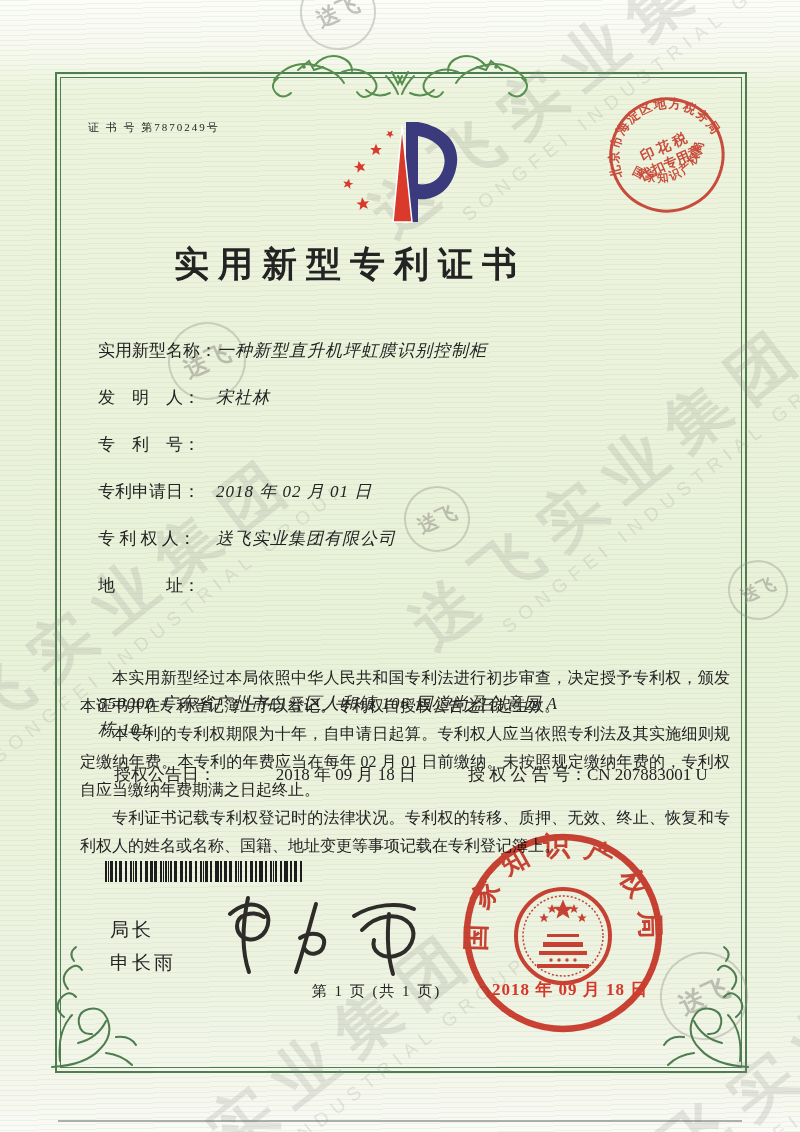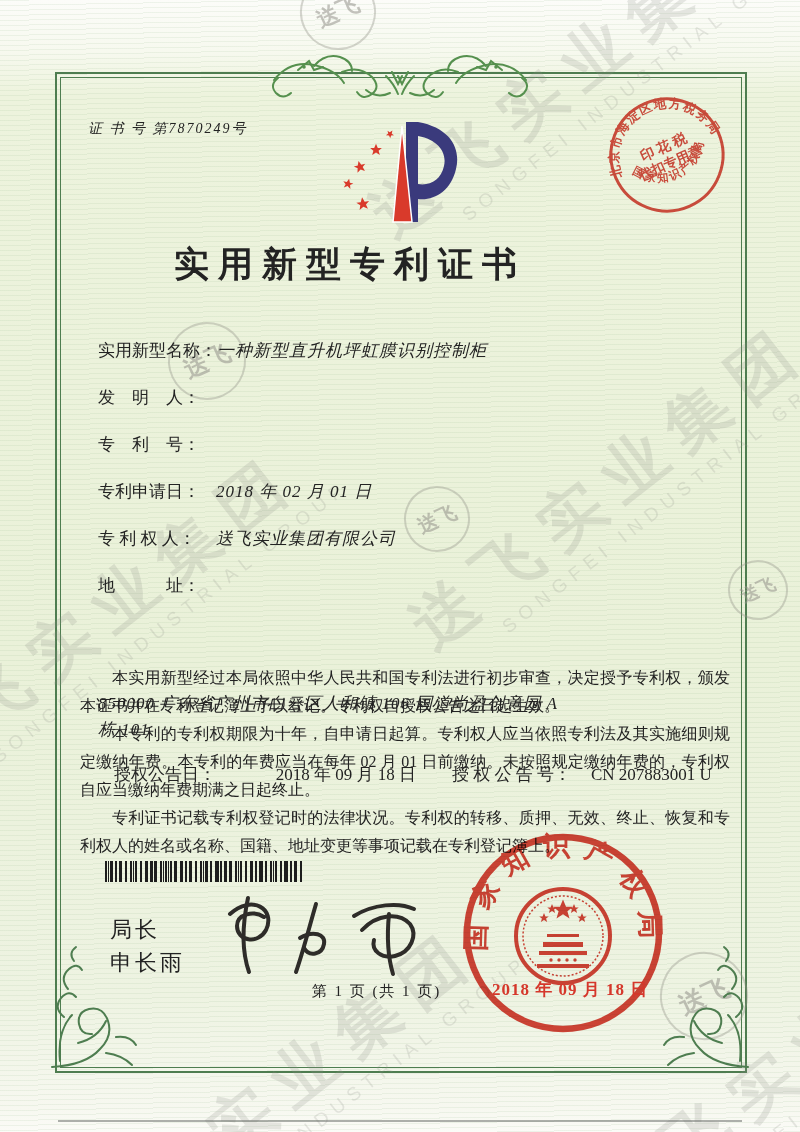--- a/index.html
+++ b/index.html
@@ -16,41 +16,41 @@
   .frame-inner{position:absolute;left:3px;top:3px;right:3px;bottom:3px;border:1px solid #4e7d50;}
   
   .wm-layer{left:0;top:0;width:800px;height:1132px;z-index:2;pointer-events:none;}
   .wm-band{position:absolute;transform:rotate(-38deg);color:#8e9089;opacity:.20;white-space:nowrap;}
   .wm-cn{font-size:64px;letter-spacing:16px;font-weight:bold;}
   .wm-en{font-size:19px;letter-spacing:7px;font-family:"Liberation Sans",sans-serif;margin-left:70px;margin-top:-6px;}
   .wm-badge{position:absolute;border:2px solid rgba(148,146,138,.38);border-radius:50%;
     display:flex;align-items:center;justify-content:center;color:rgba(148,146,138,.55);
     font-weight:bold;transform:rotate(-25deg);}
   
-  .cert-no{left:88px;top:120px;font-size:14px;letter-spacing:2px;z-index:4;font-style:italic;}
+  .cert-no{left:88px;top:120px;font-size:11px;letter-spacing:2px;z-index:4;}
   .logo{left:338px;top:120px;z-index:3;}
   .title{left:0;top:241px;width:700px;text-align:center;font-size:35px;font-weight:bold;letter-spacing:9px;z-index:4;}
   
   .fields{left:98px;top:338px;width:636px;font-size:17px;z-index:4;}
   .frow{display:flex;margin-bottom:21px;line-height:26px;}
   .flabel{flex:0 0 118px;white-space:nowrap;}
   .fvalue{flex:1;letter-spacing:1px;font-style:italic;}
   .grant-row{display:flex;line-height:26px;text-align:right;}
-  .grant-right{margin-left:36px;display:flex;gap:20px;}
+  .grant-right{margin-left:52px;display:flex;}
   
   .bodytext{left:80px;top:664px;width:650px;font-size:16px;line-height:28px;text-align:justify;z-index:4;}
   .bodytext p{margin:0;text-indent:2em;}
   
   .barcode{left:105px;top:861px;width:200px;height:21px;z-index:4;
     background:
       repeating-linear-gradient(90deg,#1d1d1d 0 2px,transparent 2px 5px),
       repeating-linear-gradient(90deg,#1d1d1d 0 1px,transparent 1px 7px),
       repeating-linear-gradient(90deg,transparent 0 3px,#1d1d1d 3px 4px,transparent 4px 11px);}
   
-  .commissioner{left:110px;top:913px;font-size:22px;z-index:4;letter-spacing:3px;line-height:33px;}
+  .commissioner{left:110px;top:913px;font-size:19px;z-index:4;letter-spacing:3px;line-height:33px;}
   .signature{left:212px;top:882px;z-index:4;}
   
   .seal{left:460px;top:830px;z-index:5;mix-blend-mode:multiply;opacity:.93;}
   .seal-date{left:492px;top:978px;z-index:6;color:#d5372b;font-size:17px;letter-spacing:1px;font-weight:bold;}
   
   .stamp{left:604px;top:92px;z-index:4;transform:rotate(-24deg);mix-blend-mode:multiply;opacity:.88;}
   
   .footer{left:0;top:982px;width:753px;text-align:center;font-size:15px;letter-spacing:2px;z-index:4;}
   .scanline{left:58px;top:1120px;width:684px;height:2px;background:rgba(95,100,95,.5);z-index:4;}
   
@@ -177,20 +177,21 @@
 
   <div class="abs title">实用新型专利证书</div>
 
   <div class="abs fields">
     <div class="frow">
       <span class="flabel">实用新型名称：</span>
       <span class="fvalue">一种新型直升机坪虹膜识别控制柜</span>
     </div>
     <div class="frow">
       <span class="flabel">发　明　人：</span>
+      <span class="fvalue">宋社林</span>
     </div>
     <div class="frow">
       <span class="flabel">专　利　号：</span>
     </div>
     <div class="frow">
       <span class="flabel">专利申请日：</span>
       <span class="fvalue">2018 年 02 月 01 日</span>
     </div>
     <div class="frow">
       <span class="flabel">专 利 权 人：</span>

